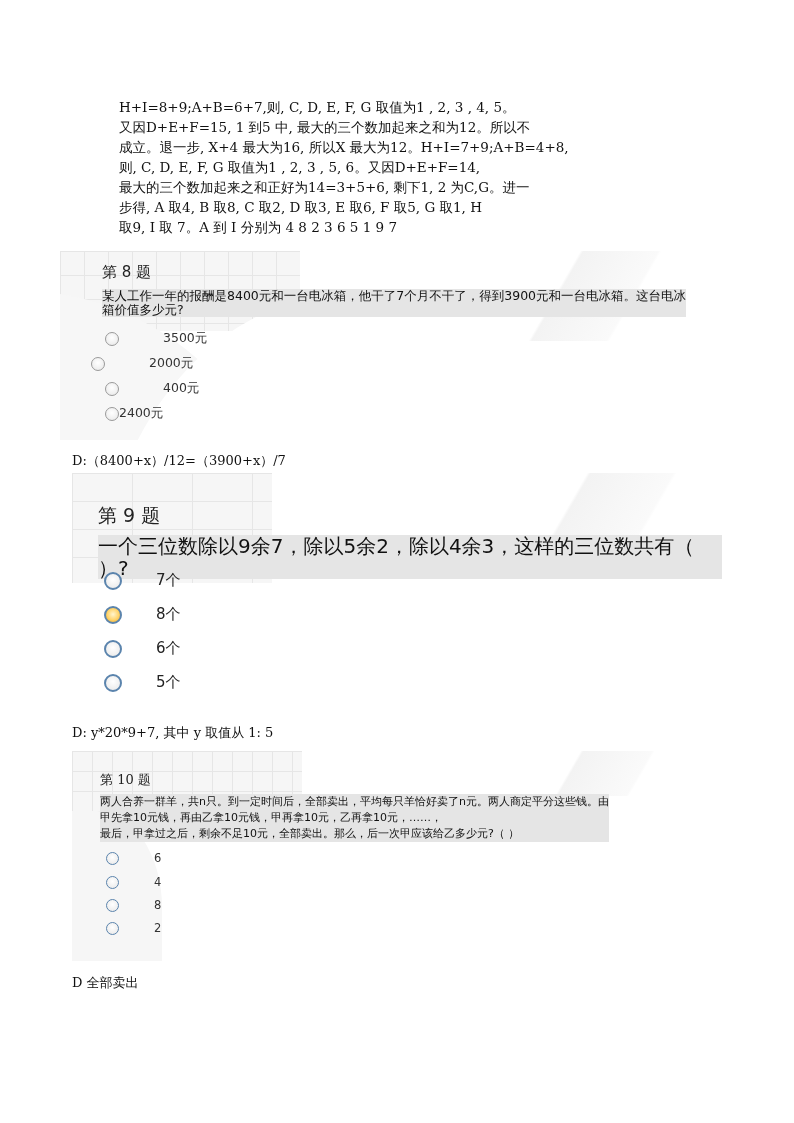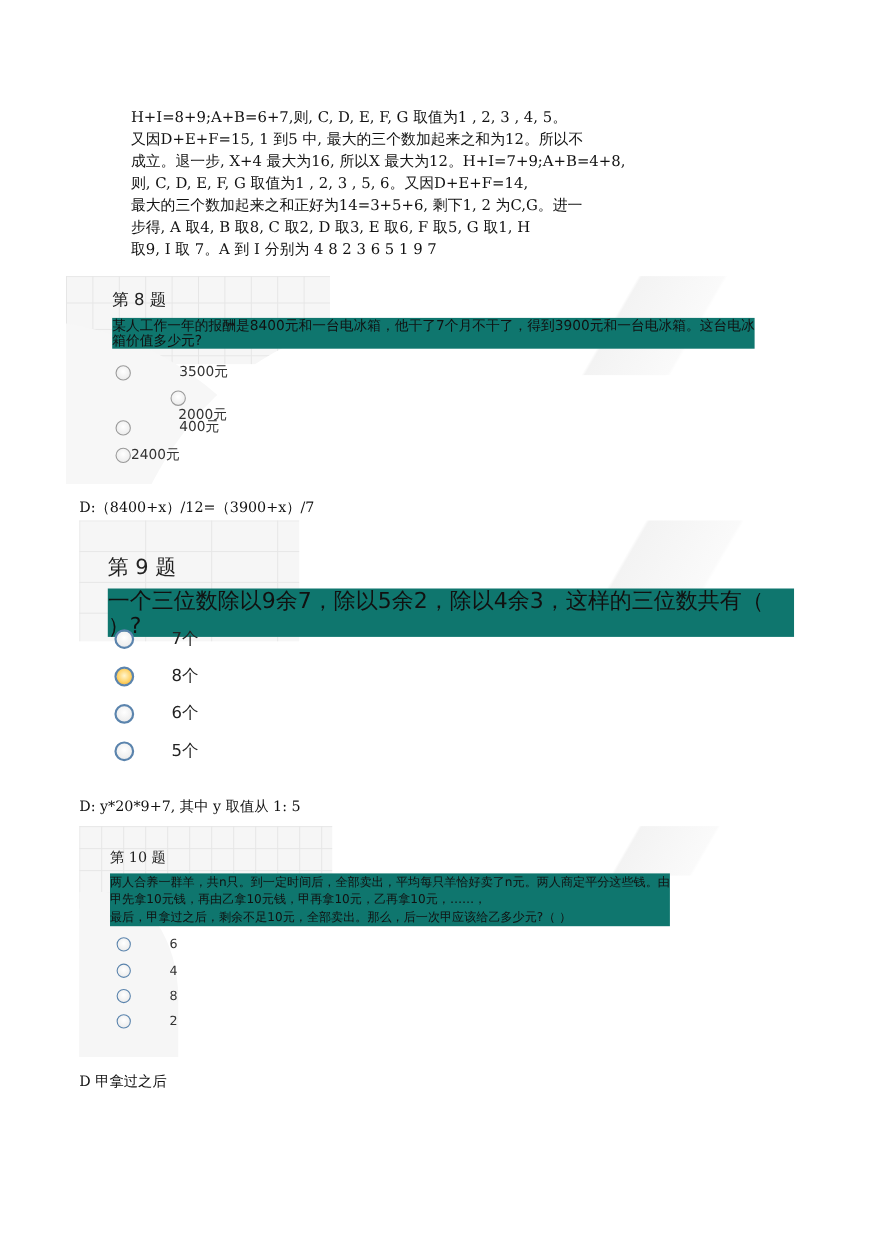--- a/index.html
+++ b/index.html
@@ -12,21 +12,21 @@
   .panel .grid { position: absolute; left: 0; top: 0; background-color: #f6f6f6;
     background-image:
       linear-gradient(to right, #e6e6e6 1px, transparent 1px),
       linear-gradient(to bottom, #e6e6e6 1px, transparent 1px);
     background-size: 24px 24px; }
   .panel .swoosh { position: absolute; border-radius: 50%; background: #f7f7f7; }
   .panel .diag { position: absolute; background: linear-gradient(120deg, transparent 45%, #f3f3f3 46%, #fafafa 70%, transparent 71%); }
   .panel .content { position: absolute; left: 0; top: 0; right: 0; bottom: 0; }
 
   .qtitle { position: absolute; color: #222; font-family: "DejaVu Sans", sans-serif; }
-  .qtext { position: absolute; color: #111; background: #0f766e; font-family: "DejaVu Sans", sans-serif; }
+  .qtext { position: absolute; color: #111; background: #e5e5e5; font-family: "DejaVu Sans", sans-serif; }
   .opt { position: absolute; display: flex; align-items: center; }
   .radio { border-radius: 50%; box-sizing: border-box; background: radial-gradient(circle at 50% 40%, #ffffff 0%, #eeeeee 70%, #dcdcdc 100%); }
   .radio.checked { background: radial-gradient(circle at 50% 45%, #fff6d0 0%, #ffd36a 55%, #e7a623 100%); }
   .optlabel { color: #333; }
 
   .ans { position: absolute; left: 72px; font-family: "DejaVu Serif", serif; font-size: 13px; color: #111; white-space: nowrap; }
 </style>
 </head>
 <body>
 
@@ -48,21 +48,21 @@
   <div class="content">
     <div class="qtitle" style="left:42px; top:12px; font-size:15px;">第 8 题</div>
     <div class="qtext" style="left:42px; top:38px; font-size:12.5px; line-height:14px;">
       <div>某人工作一年的报酬是8400元和一台电冰箱，他干了7个月不干了，得到3900元和一台电冰箱。这台电冰</div>
       <div>箱价值多少元?</div>
     </div>
     <div class="opt" style="left:45px; top:79px;">
       <span class="radio" style="width:14px; height:14px; border:1.5px solid #9a9a9a;"></span>
       <span class="optlabel" style="margin-left:44px; font-size:12.5px;">3500元</span>
     </div>
-    <div class="opt" style="left:58px; top:104px;flex-direction:column;">
+    <div class="opt" style="left:31px; top:104px;">
       <span class="radio" style="width:14px; height:14px; border:1.5px solid #9a9a9a;"></span>
       <span class="optlabel" style="margin-left:44px; font-size:12.5px;">2000元</span>
     </div>
     <div class="opt" style="left:45px; top:129px;">
       <span class="radio" style="width:14px; height:14px; border:1.5px solid #9a9a9a;"></span>
       <span class="optlabel" style="margin-left:44px; font-size:12.5px;">400元</span>
     </div>
     <div class="opt" style="left:45px; top:154px;">
       <span class="radio" style="width:14px; height:14px; border:1.5px solid #9a9a9a;"></span>
       <span class="optlabel" style="font-size:12.5px;">2400元</span>
@@ -124,13 +124,13 @@
       <span class="radio" style="width:13px; height:13px; border:1.5px solid #5b84ad;"></span>
       <span class="optlabel" style="margin-left:35px; font-size:11.5px;">8</span>
     </div>
     <div class="opt" style="left:34px; top:170px;">
       <span class="radio" style="width:13px; height:13px; border:1.5px solid #5b84ad;"></span>
       <span class="optlabel" style="margin-left:35px; font-size:11.5px;">2</span>
     </div>
   </div>
 </div>
 
-<div class="ans" style="top:974px;">D 甲拿过之后</div>
+<div class="ans" style="top:974px;">D 全部卖出</div>
 
 </body></html>

